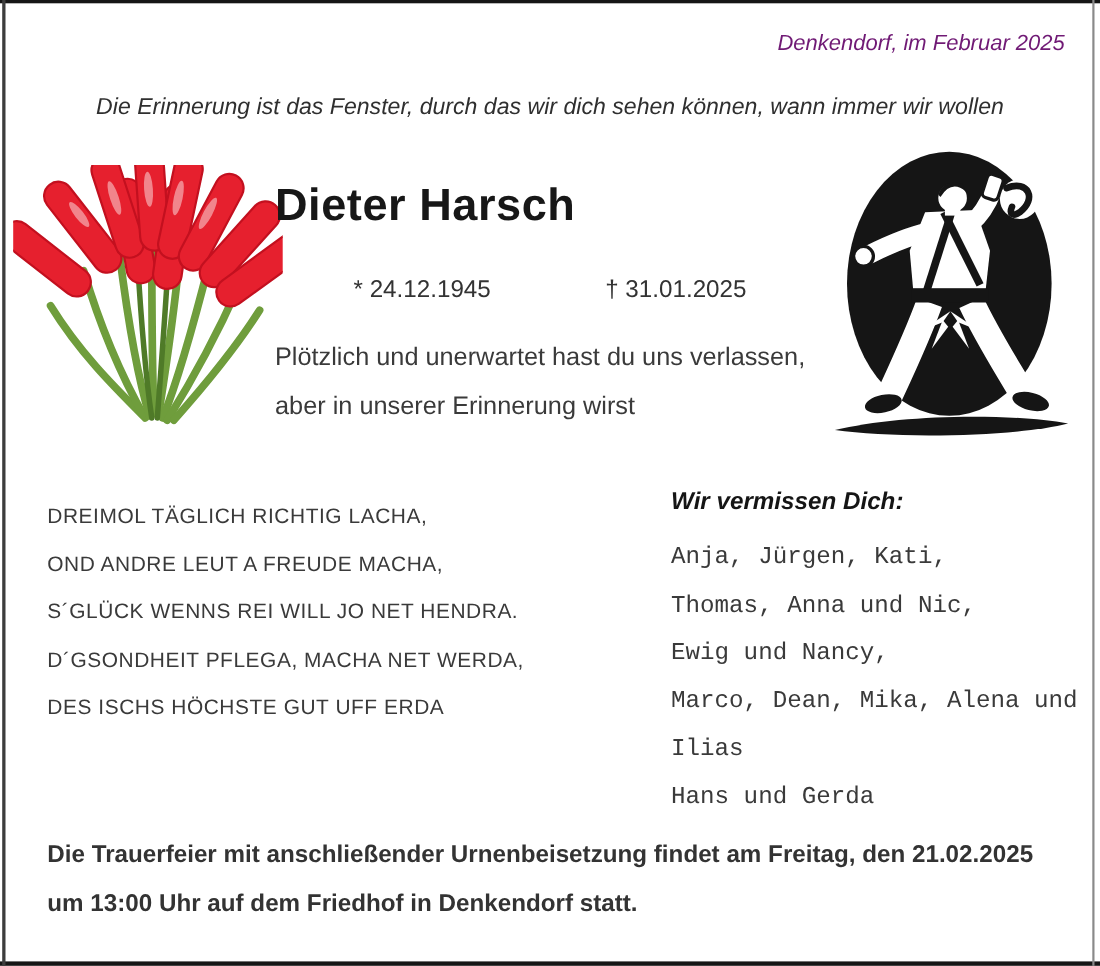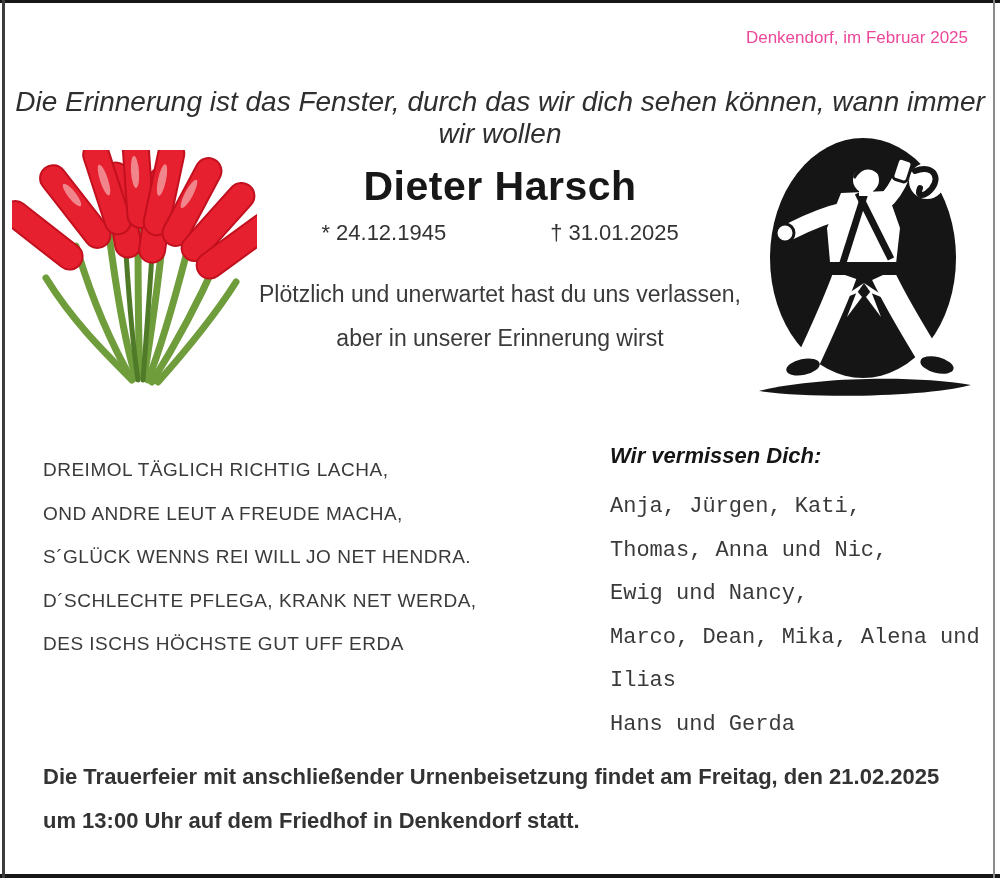--- a/index.html
+++ b/index.html
@@ -8,35 +8,35 @@
     font-family:"Liberation Sans", sans-serif;color:#383838;overflow:hidden;
   }
   
   .edge{position:absolute;}
   .edge-top{left:0;top:0;width:1000px;height:3px;background:#161616;}
   .edge-bottom{left:0;bottom:0;width:1000px;height:4px;background:#161616;}
   .edge-left{left:2px;top:0;width:3px;height:878px;background:#3d3d3d;}
   .edge-right{left:993px;top:0;width:2px;height:878px;background:#8a8a8a;}
 
   .dateline{
-    position:absolute;top:28px;right:32px;font-size:17px;color:#ec4899;
+    position:absolute;top:28px;right:32px;font-size:20px;color:#701a75;font-style:italic;
   }
   .quote{
     position:absolute;top:86px;left:0;width:1000px;text-align:center;
-    font-size:28px;font-style:italic;color:#2f2f2f;
+    font-size:21px;font-style:italic;color:#2f2f2f;
   }
 
   .center-col{
-    position:absolute;left:250px;top:163px;width:500px;text-align:center;
+    position:absolute;left:250px;top:163px;width:500px;
   }
   .name{
     font-size:41px;font-weight:bold;letter-spacing:.5px;color:#171717;
   }
   .dates{
-    margin-top:10px;display:flex;justify-content:center;gap:104px;
+    margin-top:40px;display:flex;justify-content:center;gap:104px;
     font-size:22px;color:#333;
   }
   .memorial{
     margin-top:26px;font-size:23px;line-height:44px;color:#3a3a3a;
   }
 
   .art{position:absolute;}
   .art-chili{left:12px;top:150px;}
   .art-karate{left:745px;top:133px;}
 
@@ -153,21 +153,21 @@
   <div class="memorial">
     <div>Plötzlich und unerwartet hast du uns verlassen,</div>
     <div>aber in unserer Erinnerung wirst</div>
   </div>
 </div>
 
 <div class="poem">
   <div>DREIMOL TÄGLICH RICHTIG LACHA,</div>
   <div>OND ANDRE LEUT A FREUDE MACHA,</div>
   <div>S´GLÜCK WENNS REI WILL JO NET HENDRA.</div>
-  <div>D´SCHLECHTE PFLEGA, KRANK NET WERDA,</div>
+  <div>D´GSONDHEIT PFLEGA, MACHA NET WERDA,</div>
   <div>DES ISCHS HÖCHSTE GUT UFF ERDA</div>
 </div>
 
 <div class="mourners">
   <div class="mourners-heading">Wir vermissen Dich:</div>
   <div class="mourners-list">
     <div>Anja, Jürgen, Kati,</div>
     <div>Thomas, Anna und Nic,</div>
     <div>Ewig und Nancy,</div>
     <div>Marco, Dean, Mika, Alena und Ilias</div>

